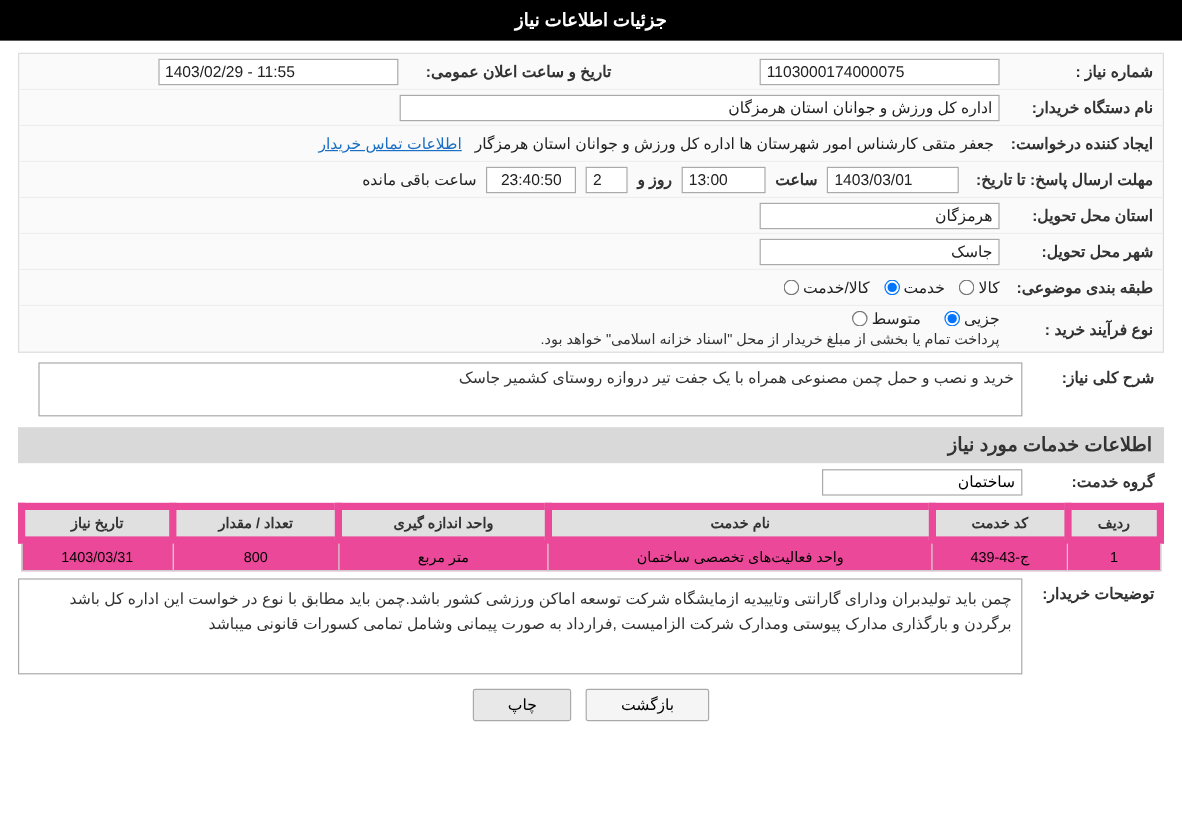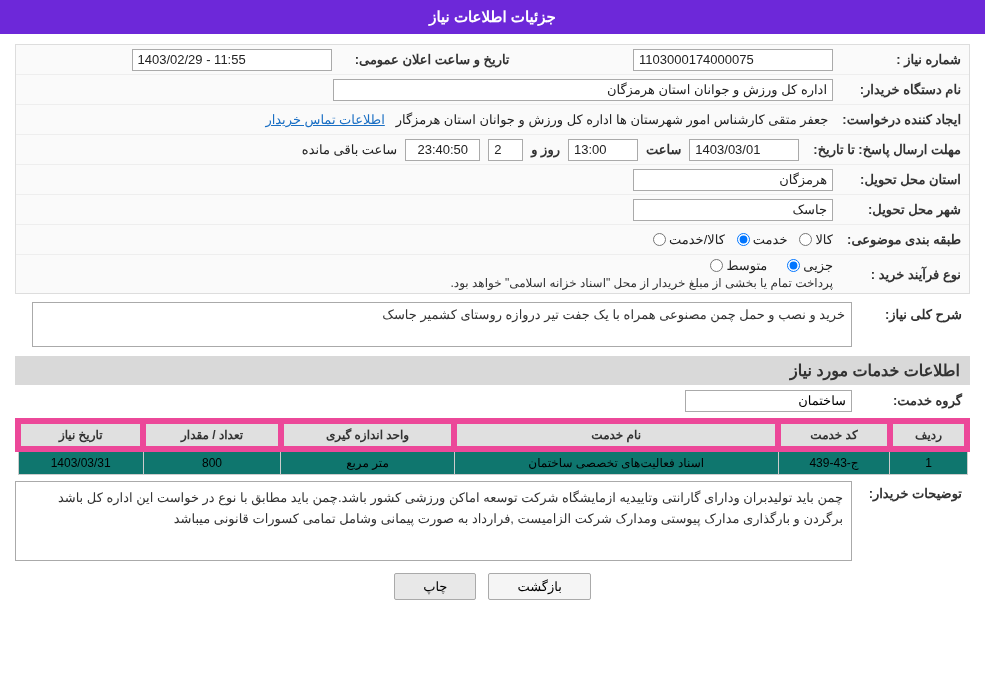--- a/index.html
+++ b/index.html
@@ -9,21 +9,21 @@
       background: #f0f0f0;
       direction: rtl;
     }
     .page-wrapper {
       width: 985px;
       min-height: 691px;
       background: #fff;
       margin: 0 auto;
     }
     .header-bar {
-      background: #6d28d9;
+      background: #000000;
       color: #fff;
       text-align: center;
       padding: 8px 10px;
       font-size: 15px;
       font-weight: bold;
     }
     .content-area {
       padding: 10px 15px;
       background: #fff;
     }
@@ -133,21 +133,21 @@
       border: 6px solid #ec4899;
       padding: 4px 6px;
       text-align: center;
       font-weight: bold;
       color: #333;
     }
     .data-table td {
       border: 1px solid #ccc;
       padding: 4px 6px;
       text-align: center;
-      background: #0f766e;
+      background: #ec4899;
     }
     .notes-box {
       border: 1px solid #aaa;
       background: #fff;
       padding: 6px 8px;
       min-height: 80px;
       text-align: right;
       color: #333;
       font-size: 13px;
       line-height: 1.6;
@@ -320,21 +320,21 @@
           <th>نام خدمت</th>
           <th>واحد اندازه گیری</th>
           <th>تعداد / مقدار</th>
           <th>تاریخ نیاز</th>
         </tr>
       </thead>
       <tbody id="table-body">
       <tr>
             <td>1</td>
             <td>ج-43-439</td>
-            <td>اسناد فعالیت‌های تخصصی ساختمان</td>
+            <td>واحد فعالیت‌های تخصصی ساختمان</td>
             <td>متر مربع</td>
             <td>800</td>
             <td>1403/03/31</td>
           </tr>
         </tbody>
     </table>
 
     <div style="display:flex; align-items:flex-start; margin-bottom:6px; gap:8px;">
       <div class="label-cell" style="min-width:110px; padding-top:5px;">توضیحات خریدار:</div>
       <div style="flex:1;">

